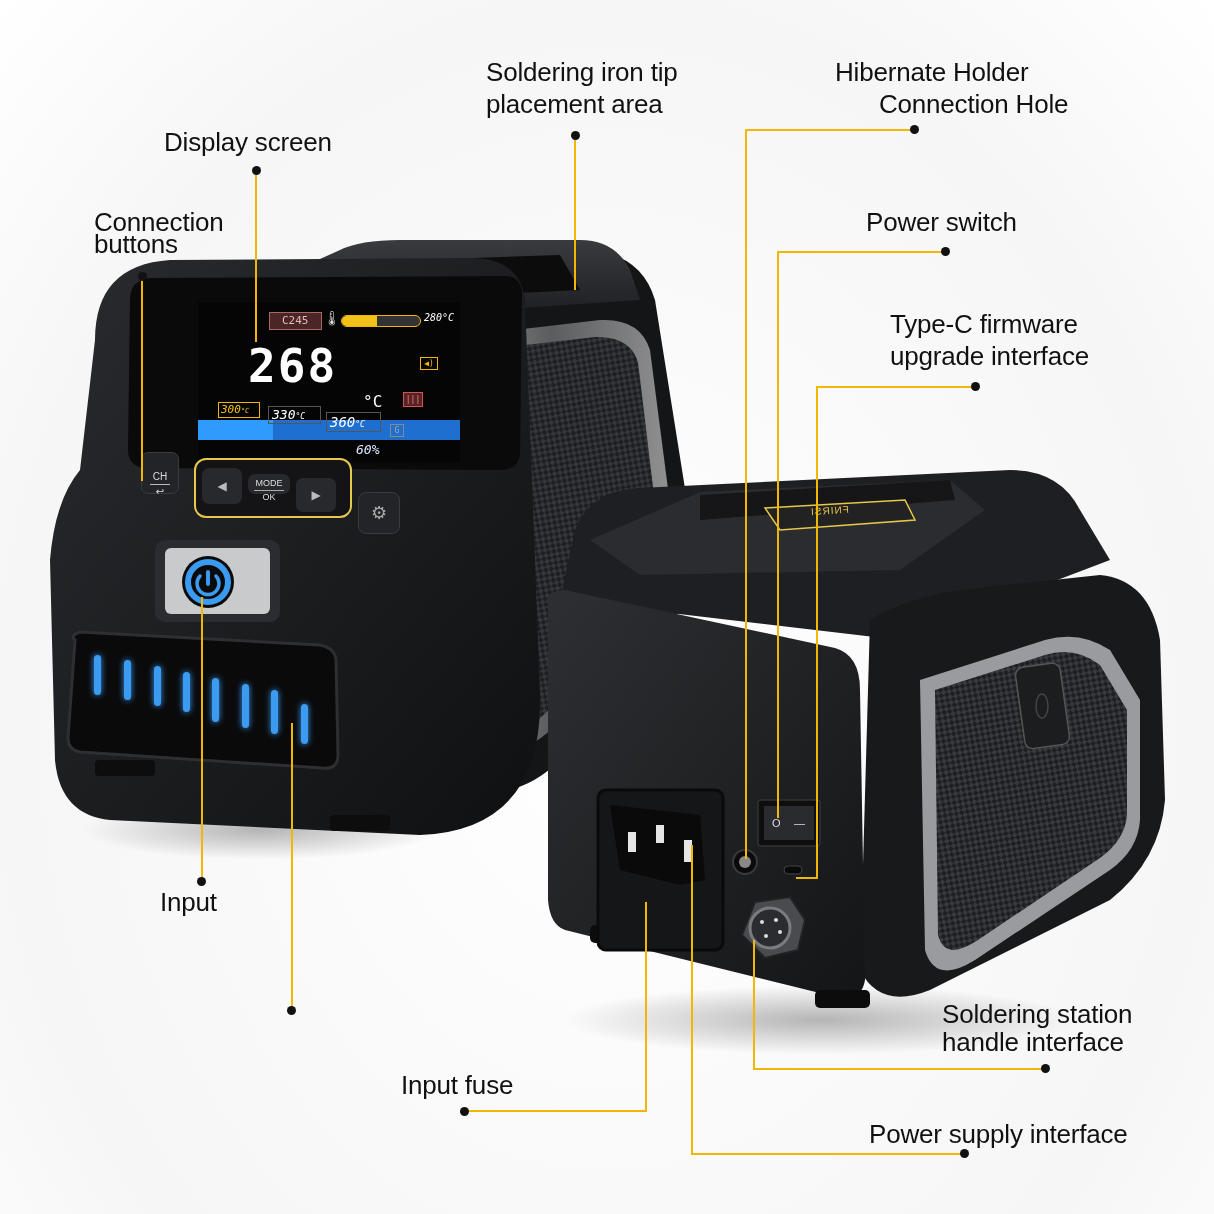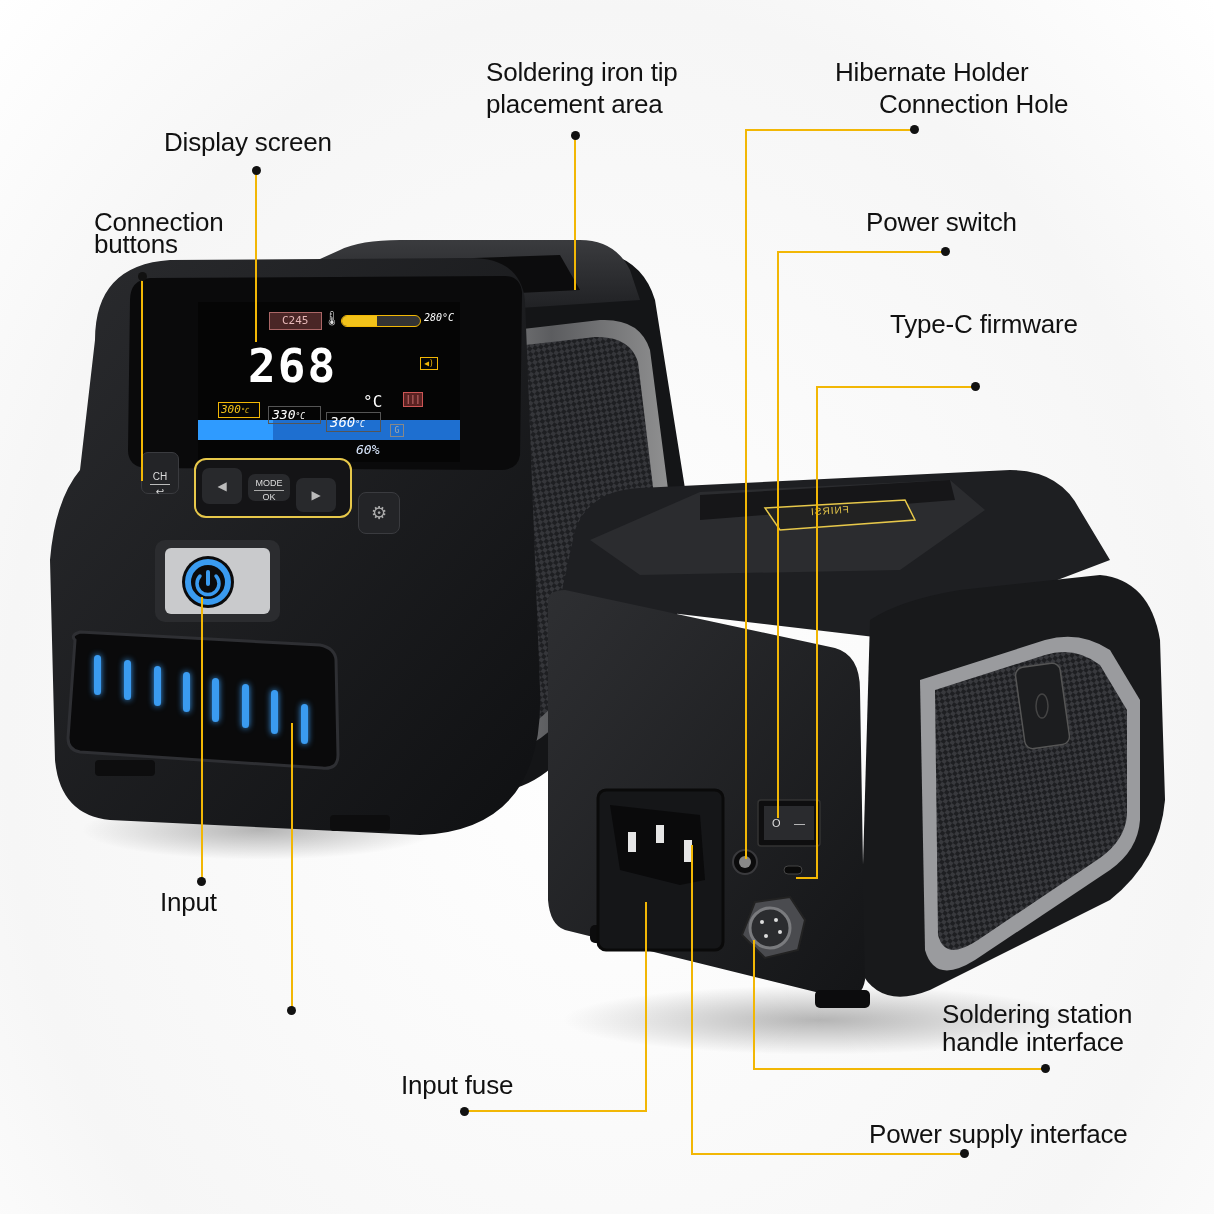--- a/index.html
+++ b/index.html
@@ -97,21 +97,21 @@
     </div>
     <div style="position:absolute;left:158px;top:140px;font-size:13px;font-style:italic;color:#dbe9ff;">60%</div>
   </div>
 
   <div style="position:absolute;left:141px;top:452px;width:36px;height:40px;border-radius:7px;background:#232427;border:1px solid #3a3b3f;color:#ddd;text-align:center;font-size:10px;line-height:14px;">
     <div style="padding-top:17px;border-bottom:1px solid #bbb;margin:0 8px;">CH</div>
     <div>↩</div>
   </div>
   <div style="position:absolute;left:194px;top:458px;width:154px;height:56px;border-radius:12px;border:2px solid #e7c84a;background:#141416;">
     <div style="position:absolute;left:6px;top:8px;width:40px;height:36px;border-radius:7px;background:#28292c;color:#bbb;font-size:12px;text-align:center;line-height:36px;">◀</div>
-    <div style="position:absolute;left:52px;top:14px;width:42px;height:27px;border-radius:7px;background:#28292c;color:#ddd;font-size:9px;text-align:center;line-height:13px;">
+    <div style="position:absolute;left:52px;top:14px;width:42px;height:20px;border-radius:7px;background:#28292c;color:#ddd;font-size:9px;text-align:center;line-height:13px;">
       <div style="padding-top:3px;border-bottom:1px solid #aaa;margin:0 6px;">MODE</div>
       <div>OK</div>
     </div>
     <div style="position:absolute;left:100px;top:18px;width:40px;height:34px;border-radius:7px;background:#28292c;color:#bbb;font-size:12px;text-align:center;line-height:34px;">▶</div>
   </div>
   <div style="position:absolute;left:358px;top:492px;width:40px;height:40px;border-radius:8px;background:#232427;border:1px solid #3a3b3f;color:#aaa;font-size:18px;text-align:center;line-height:40px;">
     <span>⚙</span>
   </div>
   <div style="position:absolute;left:182px;top:556px;width:52px;height:52px;border-radius:50%;"></div>
 
@@ -232,18 +232,19 @@
 
   <div class="label" style="left:164px;top:126px;">Display screen</div>
   <div class="label" style="left:94px;top:206px;">Connection</div>
   <div class="label" style="left:94px;top:228px;">buttons</div>
   <div class="label" style="left:486px;top:56px;">Soldering iron tip</div>
   <div class="label" style="left:486px;top:88px;">placement area</div>
   <div class="label" style="left:835px;top:56px;">Hibernate Holder</div>
   <div class="label" style="left:835px;top:88px;margin-left:44px;">Connection Hole</div>
   <div class="label" style="left:866px;top:206px;">Power switch</div>
   <div class="label" style="left:890px;top:308px;">Type-C firmware</div>
+  <div class="label" style="left:890px;top:340px;">upgrade interface</div>
   <div class="label" style="left:160px;top:886px;">Input</div>
   <div class="label" style="left:401px;top:1069px;">Input fuse</div>
   <div class="label" style="left:942px;top:998px;">Soldering station</div>
   <div class="label" style="left:942px;top:1026px;">handle interface</div>
   <div class="label" style="left:869px;top:1118px;">Power supply interface</div>
 </div>
 
 </body></html>

